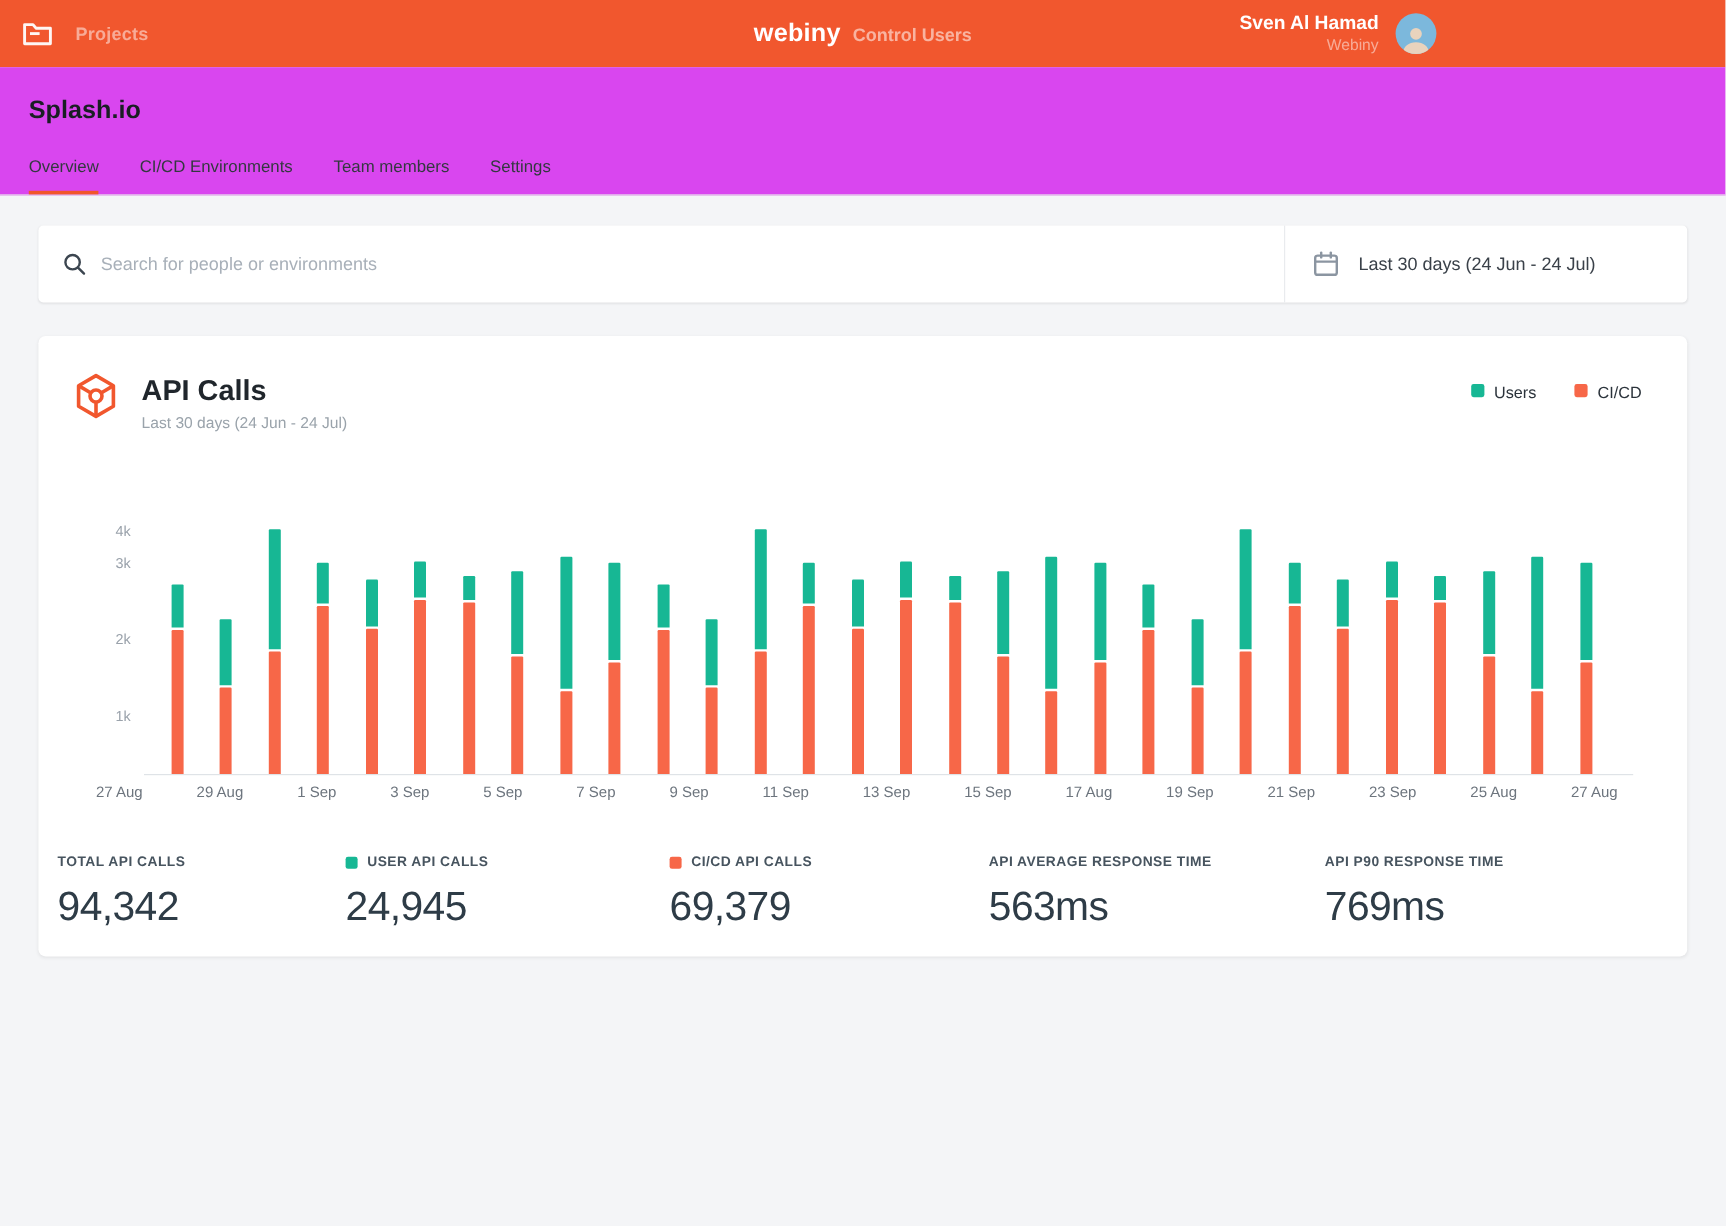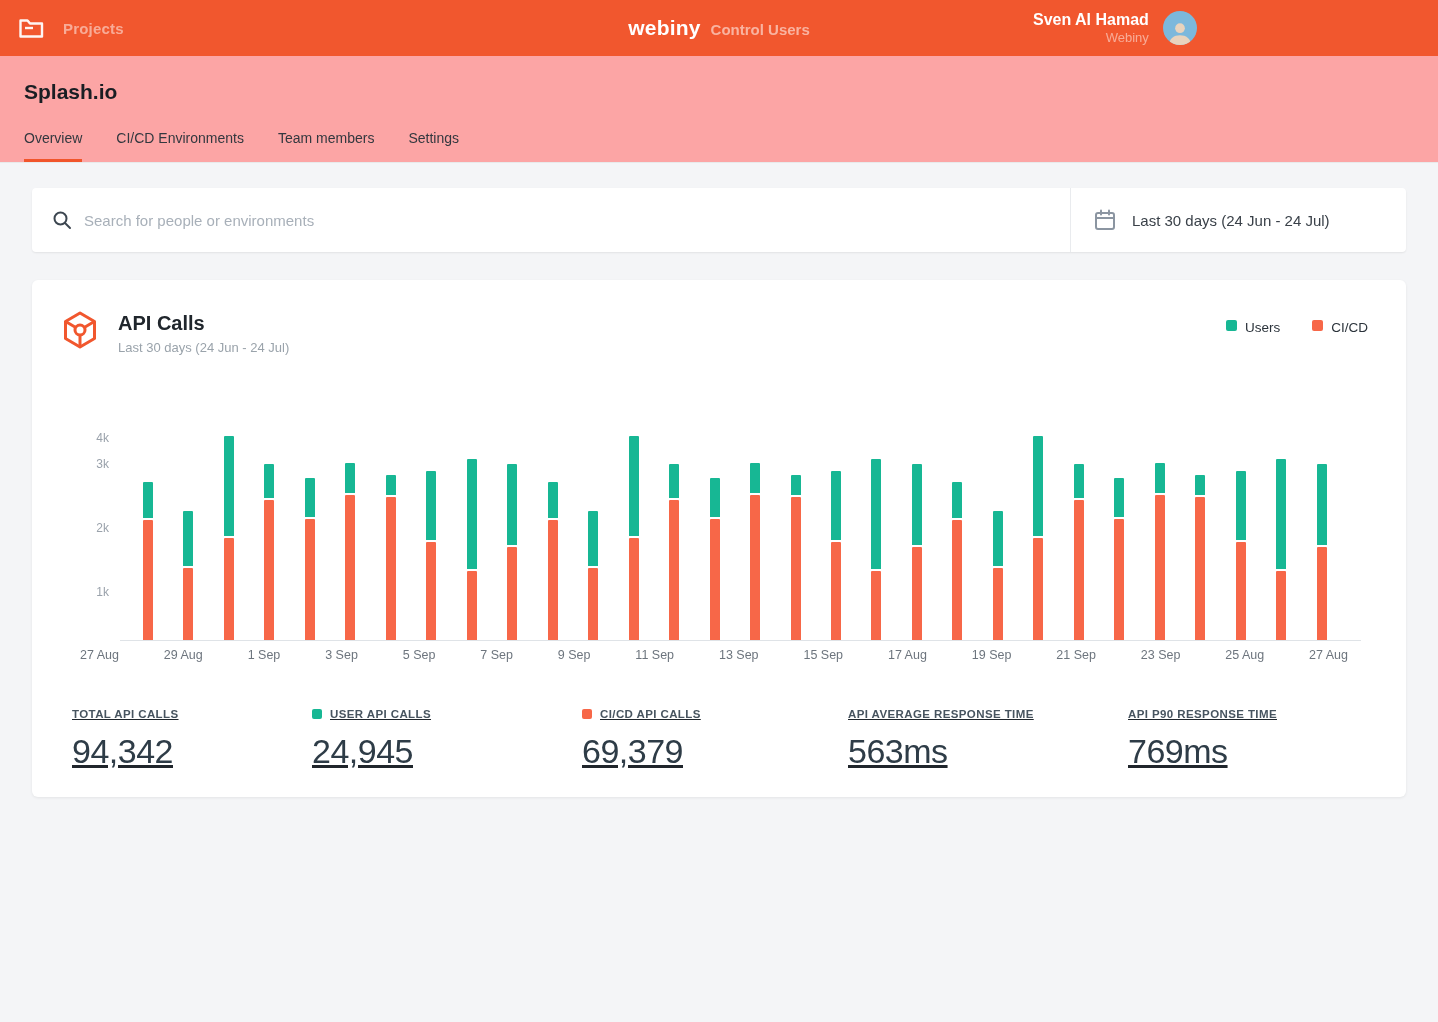--- a/index.html
+++ b/index.html
@@ -13,21 +13,21 @@
   .topbar-center { display:flex; align-items:baseline; gap:10px; }
   .logo-text { font-size:21px; font-weight:800; color:#fff; letter-spacing:.2px; }
   .logo-suffix { font-size:15px; font-weight:700; color:rgba(255,255,255,.55); }
   .topbar-right { flex:1; display:flex; align-items:center; justify-content:center; gap:14px; }
   .user-meta { text-align:right; line-height:1.25; }
   .user-name { font-size:16px; font-weight:700; color:#fff; }
   .user-org { font-size:13px; color:rgba(255,255,255,.5); }
   .avatar { width:34px; height:34px; border-radius:50%; background:#7cb8dc; display:flex; align-items:flex-end; justify-content:center; overflow:hidden; cursor:pointer; }
 
   
-  .page-head { background:#fca5a5; border-bottom:1px solid #e8eaeb; }
+  .page-head { background:#d946ef; border-bottom:1px solid #e8eaeb; }
   .page-title { font-size:21px; font-weight:700; color:#191e23; padding:24px 0 0 24px; }
   .tabs { display:flex; gap:34px; margin:26px 0 0 24px; }
   .tab { font-size:14px; color:#33383f; padding-bottom:13px; border-bottom:3px solid transparent; cursor:pointer; }
   .tab.active { border-bottom-color:#f1552b; }
 
   
   .toolbar { margin:25px 32px 0 32px; height:64px; background:#fff; border-radius:4px;
              box-shadow:0 1px 2px rgba(0,0,0,.08); display:flex; align-items:stretch; }
   .search-zone { flex:1; display:flex; align-items:center; padding-left:20px; gap:12px; }
   .search-zone input { flex:1; border:none; outline:none; font-size:15px; color:#3a4149; background:transparent;
@@ -35,41 +35,41 @@
   .search-zone input::placeholder { color:#a8b0b9; }
   .toolbar-divider { width:1px; background:#e9ebee; }
   .date-zone { width:335px; display:flex; align-items:center; gap:16px; padding-left:23px; cursor:pointer; }
   .date-text { font-size:15px; color:#3a4149; }
 
   
   .card { margin:28px 32px 0 32px; height:517px; background:#fff; border-radius:6px;
           box-shadow:0 1px 3px rgba(0,0,0,.07); padding-top:30px; }
   .card-head { display:flex; align-items:flex-start; margin:0 38px 0 28px; }
   .card-title-block { margin-left:18px; }
-  .card-title { font-size:20px; font-weight:700; color:#20262c; padding-top:2px; }
+  .card-title { font-size:24px; font-weight:700; color:#20262c; padding-top:2px; }
   .card-subtitle { font-size:13px; color:#9aa3ab; margin-top:5px; }
   .legend { margin-left:auto; display:flex; gap:32px; padding-top:10px; }
   .legend-item { display:flex; align-items:flex-start; gap:8px; cursor:pointer; }
   .legend-swatch { width:11px; height:11px; border-radius:2px; }
   .legend-label { font-size:13.5px; color:#2b333b; }
 
   
   .chart-wrap { margin-top:51px; }
   .plot { position:relative; height:235px; margin:0 45px 0 88px; border-bottom:1px solid #dfe3e7; }
   .ytick { position:absolute; right:calc(100% + 11px); transform:translateY(-50%); font-size:12px; color:#9aa2ab; }
   .bars { position:absolute; left:0; right:0; bottom:0; top:0; display:flex; align-items:flex-end;
           justify-content:space-between; padding:0 34px 0 23px; }
   .bar { width:10px; display:flex; flex-direction:column; justify-content:flex-end; }
   .seg-users { border-radius:1px 1px 0 0; margin-bottom:2px; }
   .seg-cicd { border-radius:1px 1px 0 0; }
   .xlabels { display:flex; justify-content:space-between; margin:7px 58px 0 48px; }
   .xlabel { font-size:12.5px; color:#6d757e; }
 
   
-  .stats { display:flex; margin:46px 0 0 40px;text-decoration:underline; }
+  .stats { display:flex; margin:46px 0 0 16px; }
   .stat { }
   .stat-label-row { display:flex; align-items:center; gap:8px; }
   .stat-dot { width:10px; height:10px; border-radius:2px; }
   .stat-label { font-size:11.5px; font-weight:700; letter-spacing:.4px; color:#47545f; }
   .stat-value { font-size:34px; font-weight:400; color:#2e3c47; margin-top:12px; letter-spacing:-.5px; }
 
   svg { display:block; }
 </style>
 </head>
 <body>

